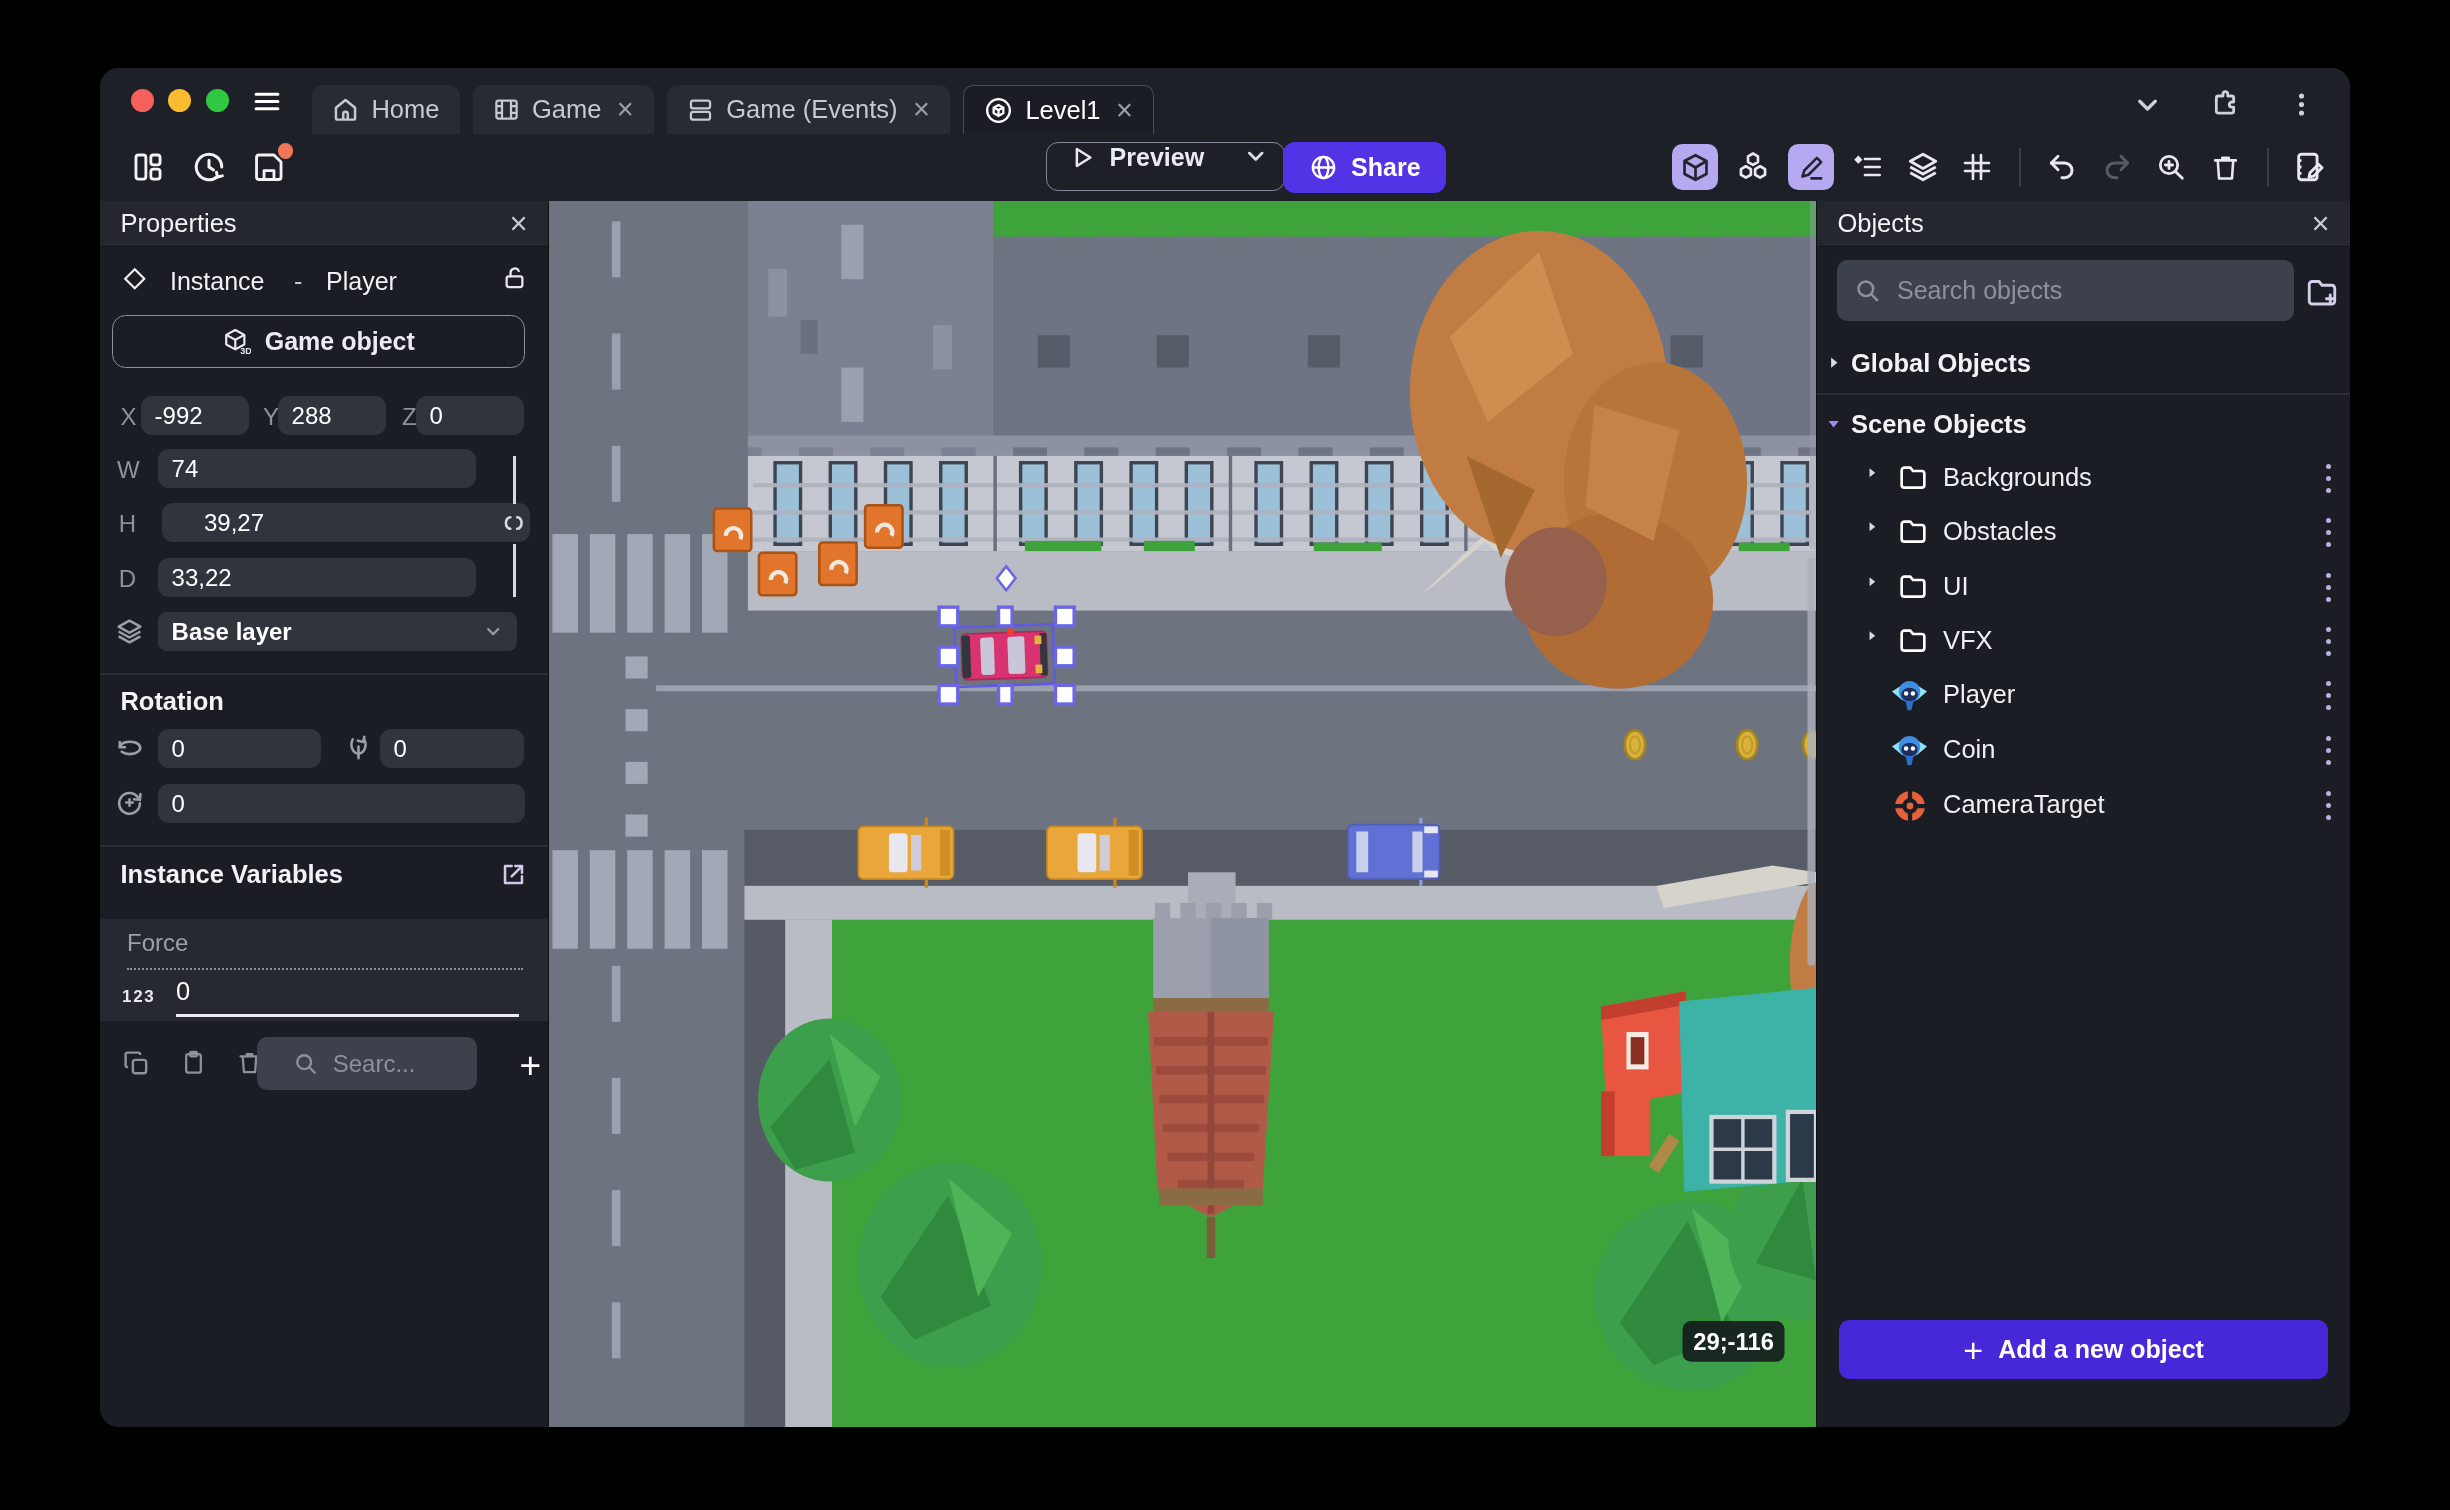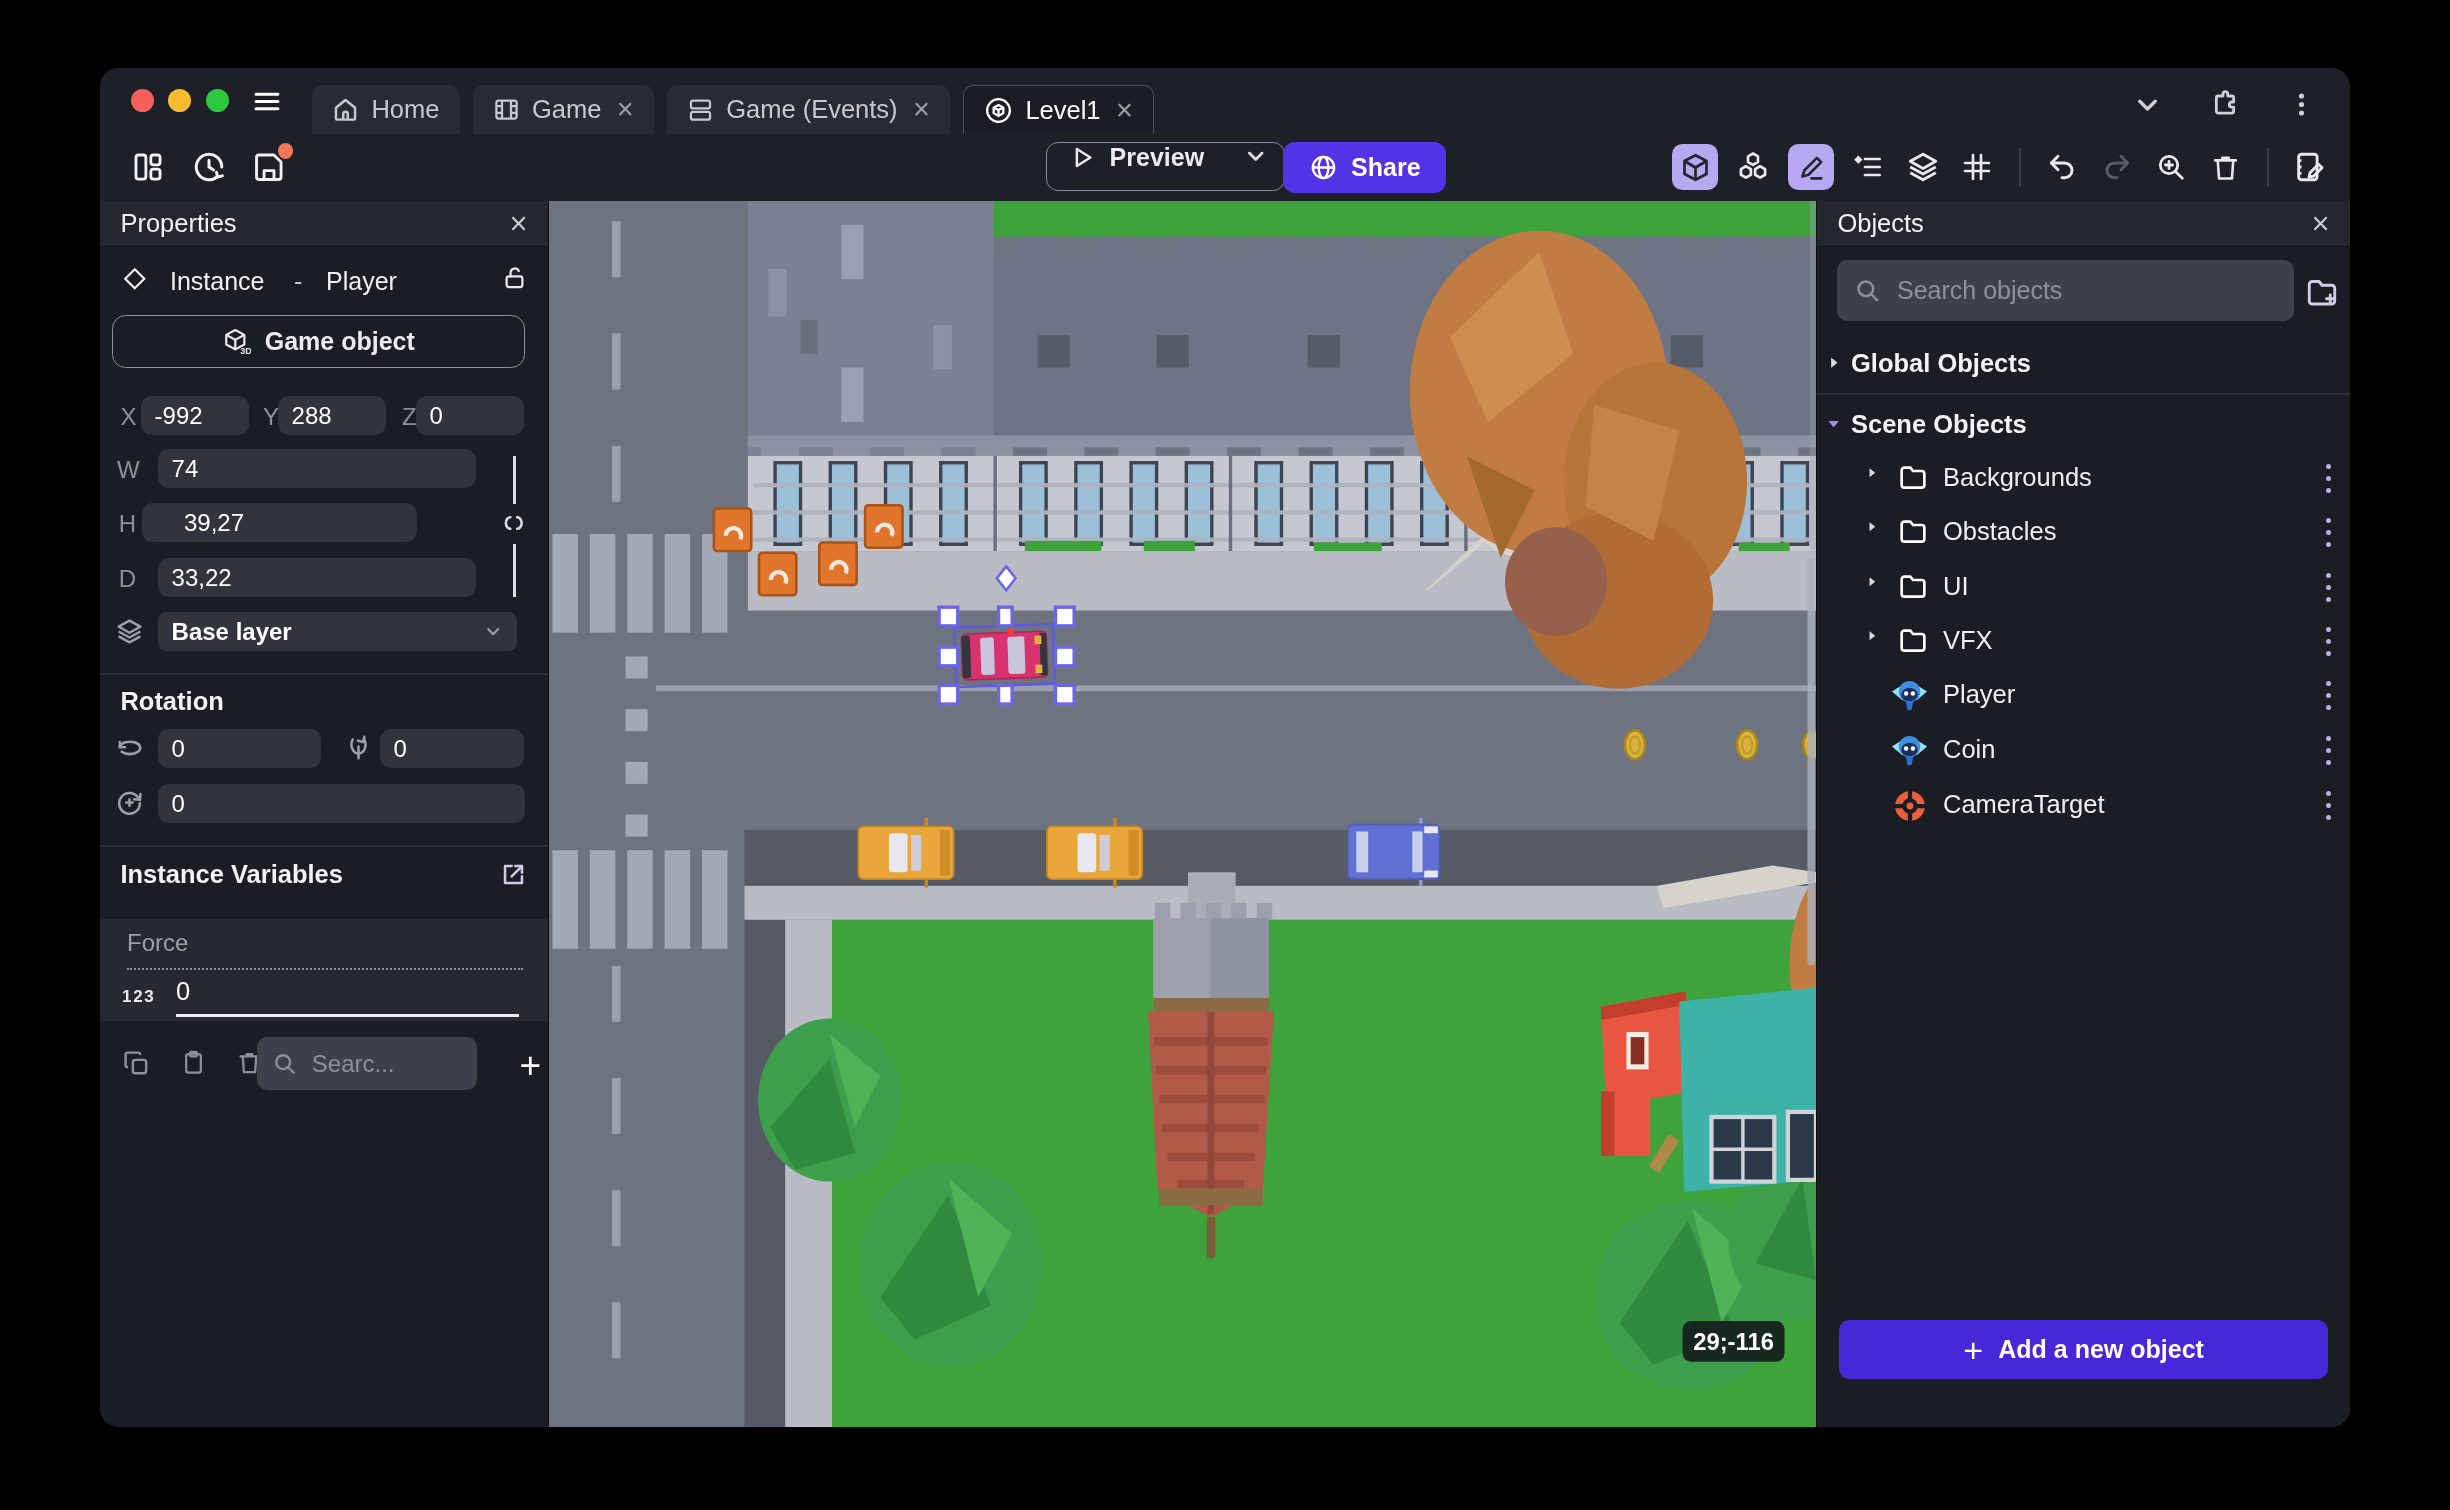--- a/index.html
+++ b/index.html
@@ -46,21 +46,21 @@
   .editBtn{position:absolute;left:12px;top:114px;width:413px;height:53px;border:1.7px solid #8e919e;border-radius:13.6px;display:flex;align-items:center;justify-content:center;gap:13.6px;color:#eceaf6;font-weight:700;font-size:25px;box-sizing:border-box;background:transparent;}
   .layerSel{position:absolute;left:58px;top:411px;width:359px;height:39px;background:#30343d;border-radius:8.5px;display:flex;align-items:center;justify-content:space-between;padding:0 13.6px;box-sizing:border-box;font-size:24px;color:#fff;font-weight:bold;}
   .linkSeg{position:absolute;left:413px;width:2.5px;background:#d8dbe2;}
   .varBlock{position:absolute;left:0;right:0;top:718px;height:102px;background:#262932;}
   .varName{position:absolute;left:27px;top:10.2px;font-size:24px;color:#9ba0ab;}
   .varDotted{position:absolute;left:27px;right:25.5px;top:49px;border-bottom:2.5px dotted #8d919c;}
   .varType{position:absolute;left:22px;top:68px;font-size:17px;font-weight:700;color:#e8eaee;letter-spacing:1.7px;}
   .varVal{position:absolute;left:76px;top:58px;font-size:25.5px;color:#fff;}
   .varUnderline{position:absolute;left:76px;right:29px;top:95px;height:2.5px;background:#eceef2;}
   .pIcn{position:absolute;color:#8d919c;}
-  .pSearch{position:absolute;left:157px;top:836px;width:220px;height:53px;background:#3d414b;border-radius:10.2px;display:flex;align-items:center;gap:12px;padding:0 15.3px;box-sizing:border-box;color:#8d919c;font-size:24px;}
+  .pSearch{position:absolute;left:157px;top:836px;width:220px;height:53px;background:#3d414b;border-radius:10.2px;display:flex;align-items:center;gap:12px;padding:0 15.3px;box-sizing:border-box;color:#8d919c;font-size:24px;justify-content:flex-end;}
   .pSearch input{background:transparent;border:none;outline:none;color:#cfd2d8;font-size:24px;font-family:inherit;width:127px;}
   .pSearch input::placeholder{color:#8d919c;}
   
   .oSearch{position:absolute;left:20.4px;top:59px;width:457px;height:61px;background:#3d414b;border-radius:10.2px;display:flex;align-items:center;gap:13.6px;padding:0 17px;box-sizing:border-box;color:#8d919c;}
   .oSearch input{background:transparent;border:none;outline:none;color:#cfd2d8;font-size:25px;font-family:inherit;width:323px;}
   .oSearch input::placeholder{color:#8d919c;}
   .grpRow{position:absolute;left:0;right:0;height:42px;display:flex;align-items:center;}
   .grpCaret{width:34px;display:flex;justify-content:center;color:#d8dae0;}
   .grpLabel{font-weight:700;font-size:25.5px;color:#f2f3f6;}
   .oRow{position:absolute;left:0;right:0;height:54px;}
@@ -314,21 +314,21 @@
     <span class="flbl" style="left:20.4px;top:202px">X</span>
     <input class="fld" style="left: 41px; top: 195px; width: 108px;" value="-992">
     <span class="flbl" style="left:163px;top:202px">Y</span>
     <input class="fld" style="left: 178px; top: 195px; width: 108px;" value="288">
     <span class="flbl" style="left:302px;top:202px">Z</span>
     <input class="fld" style="left: 316px; top: 195px; width: 108px;" value="0">
 
     <span class="flbl" style="left:17px;top:255px">W</span>
     <input class="fld" style="left: 58px; top: 248px; width: 318px;" value="74">
     <span class="flbl" style="left:18.7px;top:309px">H</span>
-    <input class="fld" style="left: 42px; top: 302px; width: 275px; padding-left: 42px;" value="39,27">
+    <input class="fld" style="left: 62px; top: 302px; width: 368px; padding-left: 42px;" value="39,27">
     <span class="flbl" style="left:18.7px;top:364px">D</span>
     <input class="fld" style="left: 58px; top: 357px; width: 318px;" value="33,22">
     <span class="linkSeg" style="top:255px;height:48px"></span>
     <span class="ic" style="position:absolute;left:401px;top:306px;color:#d8dbe2">
         <svg width="25.5" height="32" viewBox="0 0 24 30" fill="none" stroke="currentColor" stroke-width="2.4" stroke-linecap="round">
           <path d="M8.8 9.5a4.2 5.5 0 0 0 0 11M15.2 9.5a4.2 5.5 0 0 1 0 11"></path>
         </svg>
       </span>
     <span class="linkSeg" style="top:343px;height:53px"></span>
 

